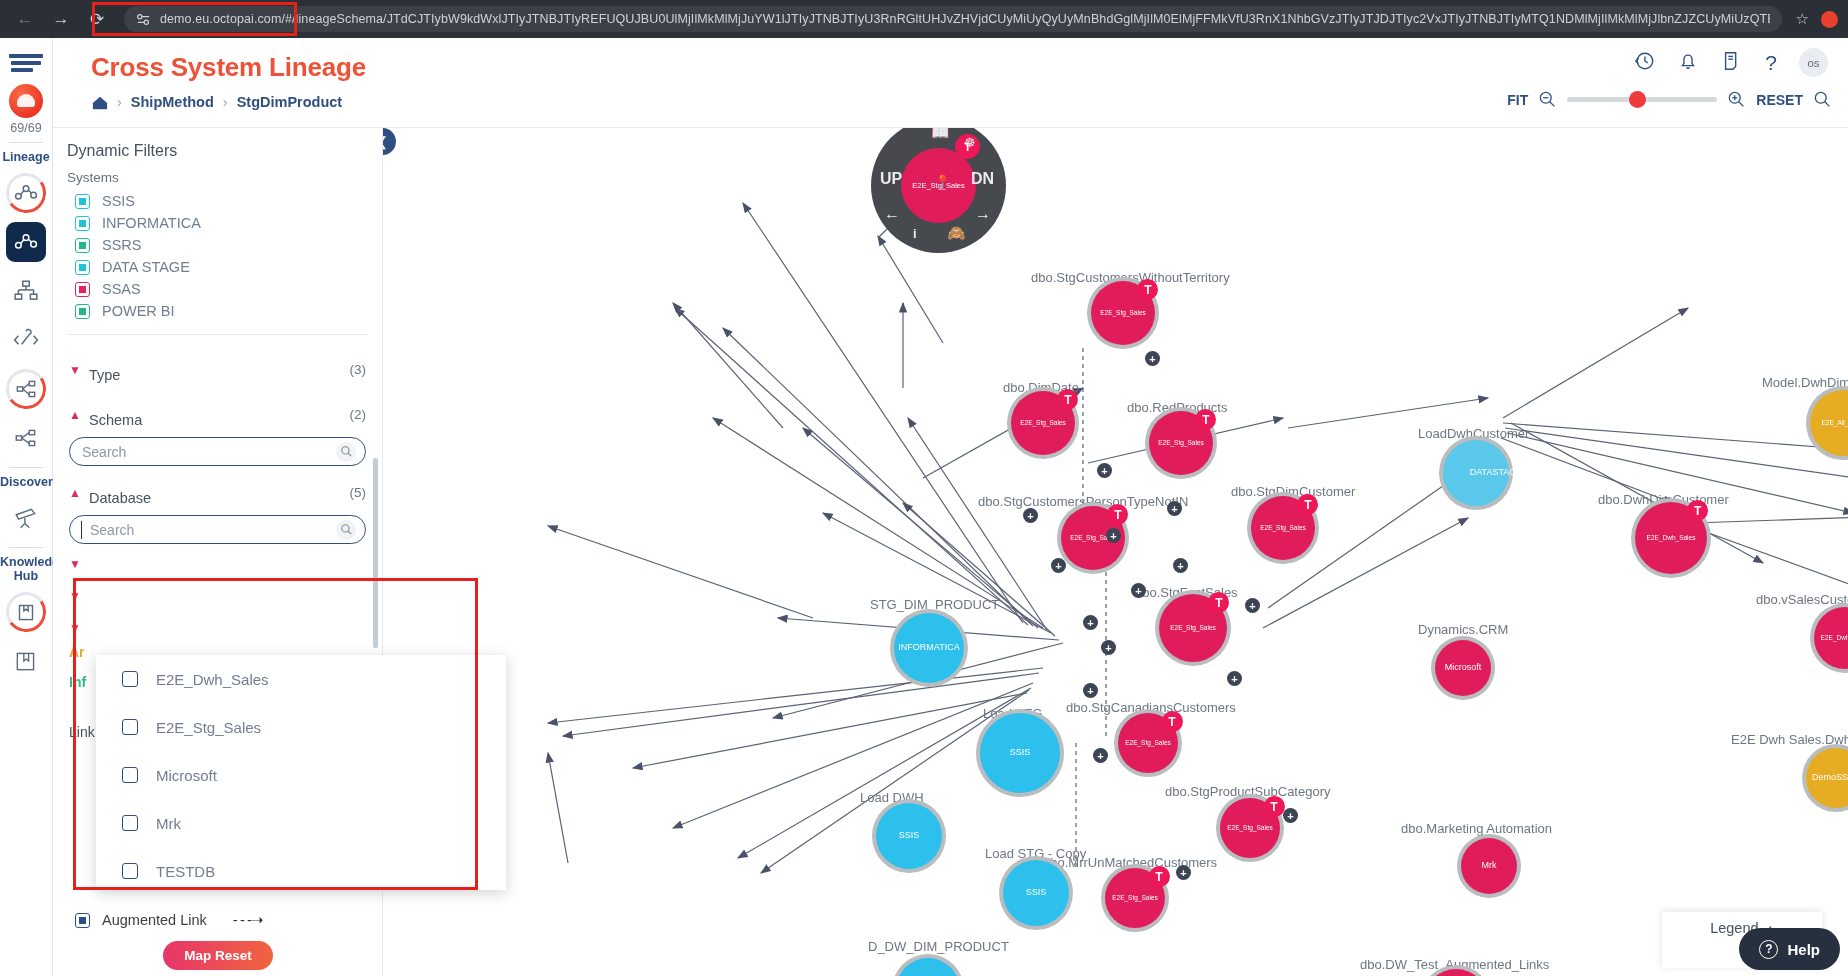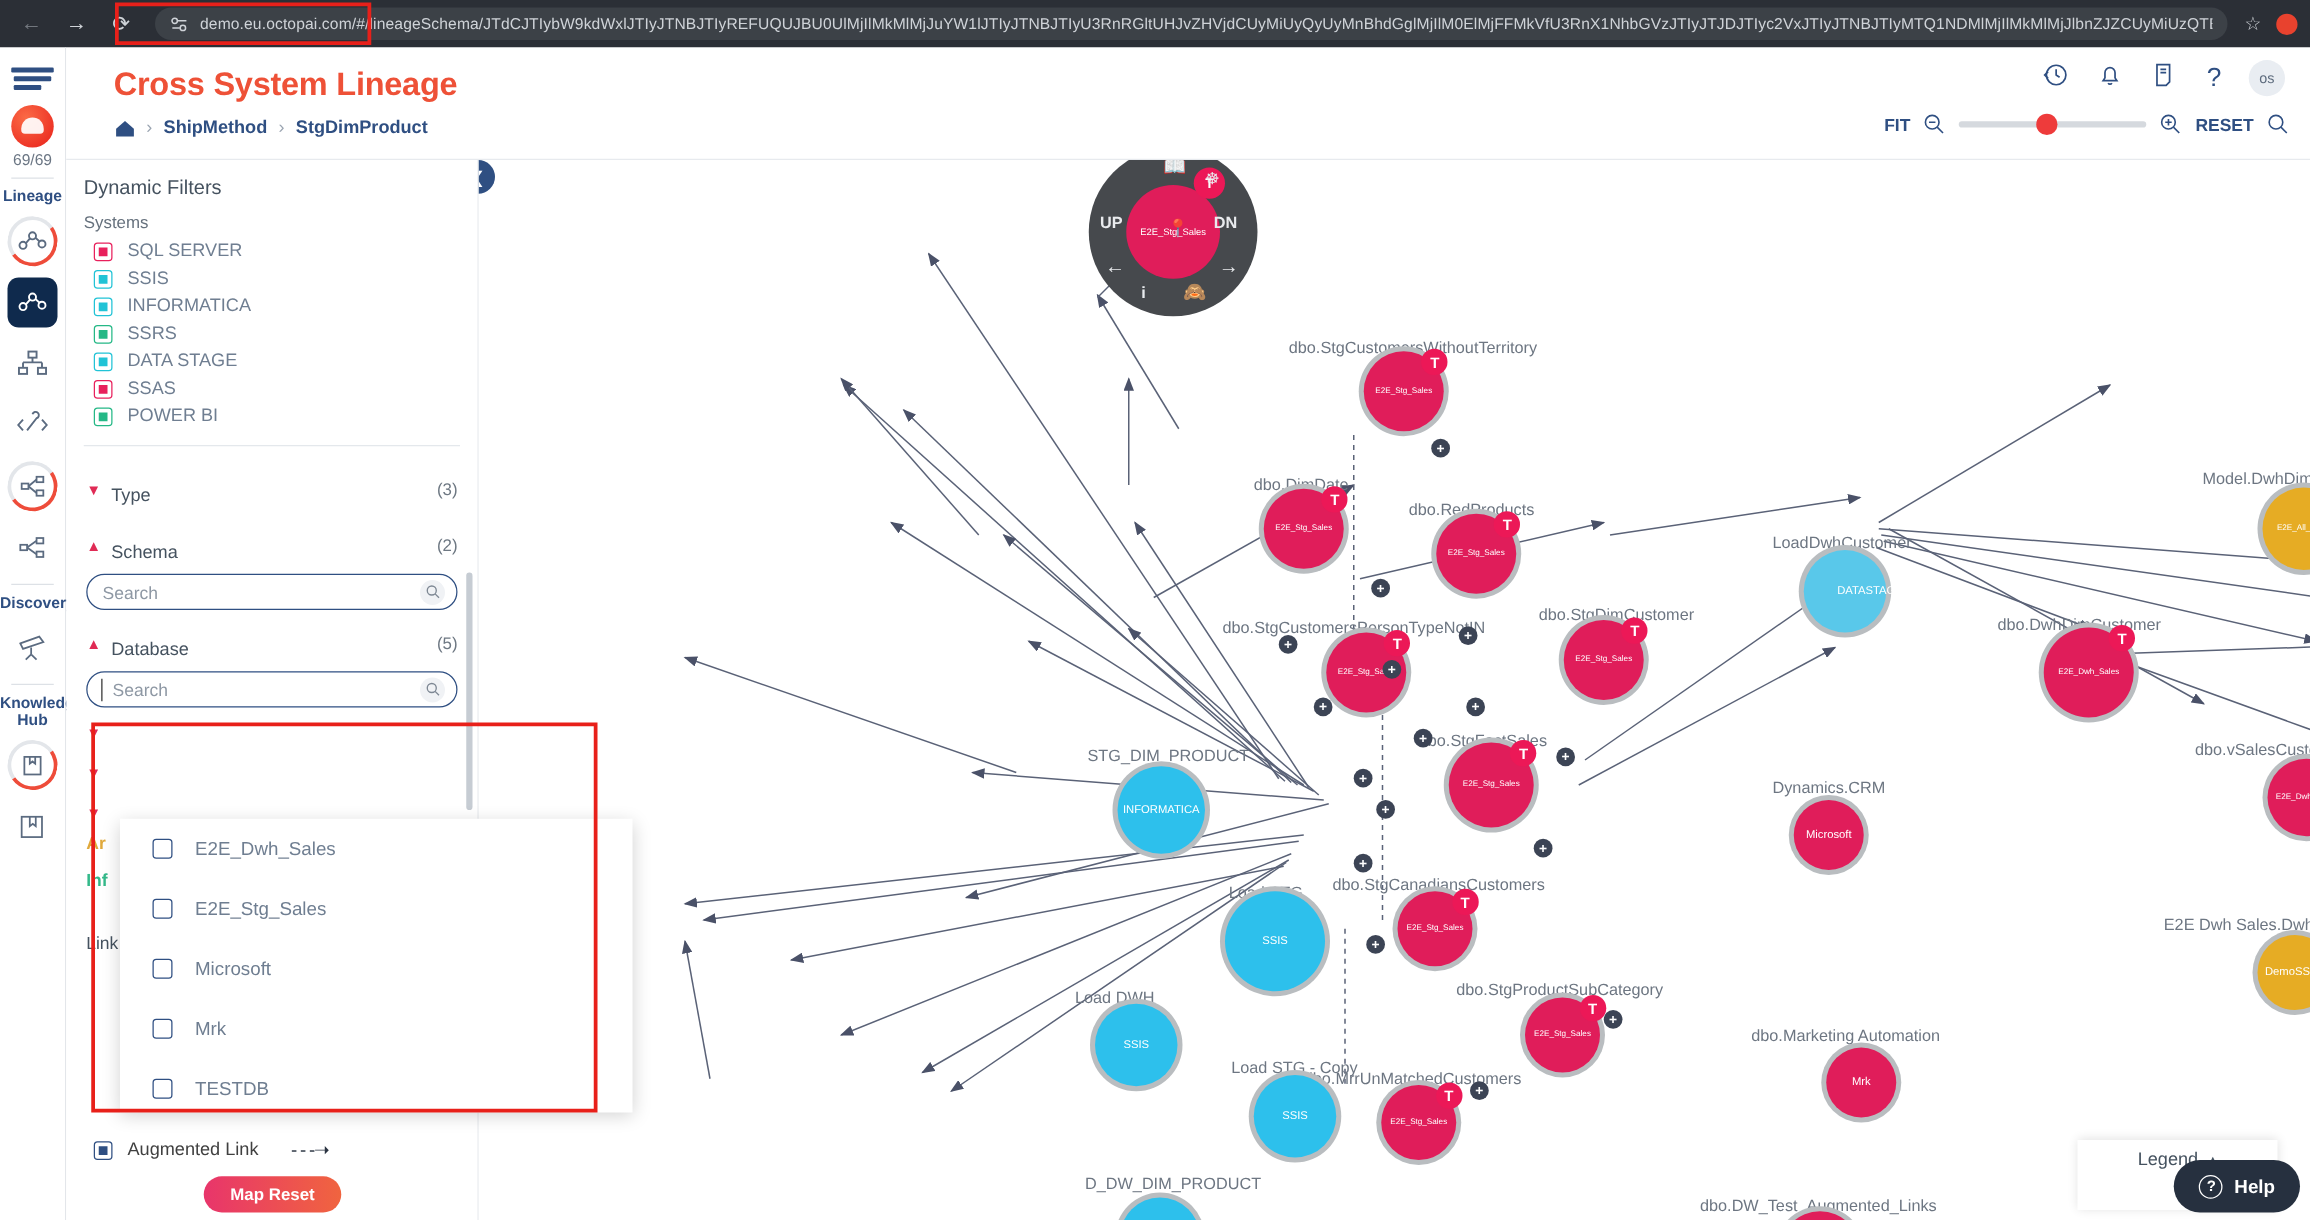--- a/index.html
+++ b/index.html
@@ -126,21 +126,21 @@
      font-size:11px; }
   .plus { position:absolute; width:15px;height:15px;border-radius:50%;background:#3c4455;
      color:#fff; font-size:11px; display:flex;align-items:center;justify-content:center;
      font-weight:bold; }
   .nlabel { position:absolute; font-size:13px; color:#6d7682; white-space:nowrap; }
   .radial { position:absolute; width:135px;height:135px; }
   .radial .disk { position:absolute; inset:0; border-radius:50%; background:#46494d; }
   .radial .core { position:absolute; left:30px; top:30px; width:75px;height:75px;
      border-radius:50%; background:#e01d5a; display:flex; align-items:center;
      justify-content:center; font-size:7.5px; color:#fff; }
-  .rtxt { position:absolute; color:#e9ebee; font-size:13px; font-weight:bold; }
+  .rtxt { position:absolute; color:#e9ebee; font-size:16px; font-weight:bold; }
   .rico { position:absolute; color:#e9ebee; font-size:13px; }
   .legend-box { position:absolute; right:26px; bottom:8px; width:160px; height:56px;
      background:#fff; box-shadow:0 -1px 8px rgba(0,0,0,.12); display:flex;
      align-items:flex-start; justify-content:center; padding-top:8px; gap:8px;
      font-size:14.5px; color:#45525f;}
   .help-btn { position:absolute; right:8px; bottom:6px; height:42px; border-radius:21px;
      background:#26303f; color:#fff; display:flex; align-items:center; gap:9px;
      padding:0 20px; font-size:15px; font-weight:bold; }
   .help-btn .ring2 { width:19px;height:19px;border-radius:50%;border:1.8px solid #fff;
      display:flex;align-items:center;justify-content:center; font-size:12px;}
@@ -330,26 +330,20 @@
         </svg>
     </span>
   </div>
 </div>
 
 <div class="panel">
   <div class="panel-title">Dynamic Filters</div>
   <div class="sub">Systems</div>
 
   <div>
-    <div class="sys-row">
-      <span class="chk-sq" style="border-color:#e8205c">
-          <i style="background:#e8205c"></i>
-        </span>
-      <span class="sys-label">SQL SERVER</span>
-      </div>
     <div class="sys-row">
       <span class="chk-sq" style="border-color:#21c3d6">
           <i style="background:#21c3d6"></i>
         </span>
       <span class="sys-label">SSIS</span>
       </div>
     <div class="sys-row">
       <span class="chk-sq" style="border-color:#21c3d6">
           <i style="background:#21c3d6"></i>
         </span>

